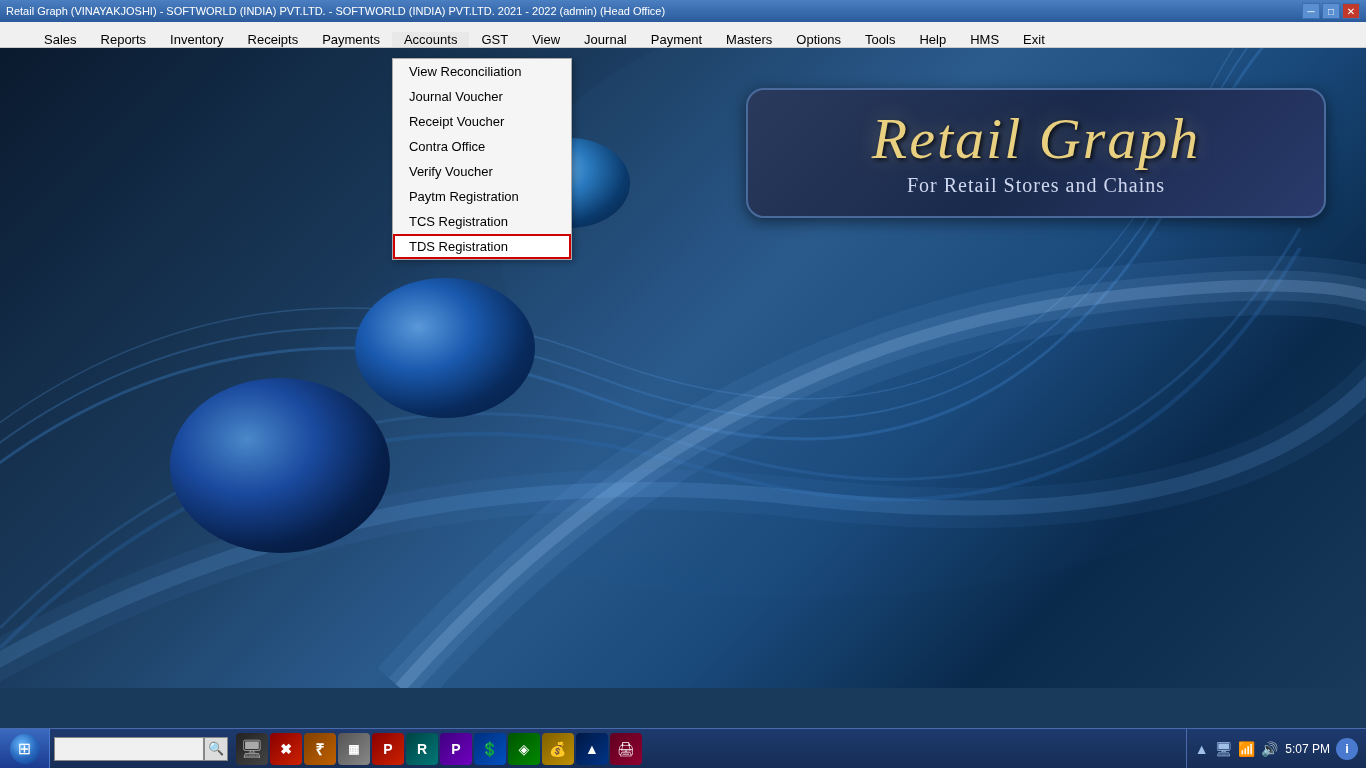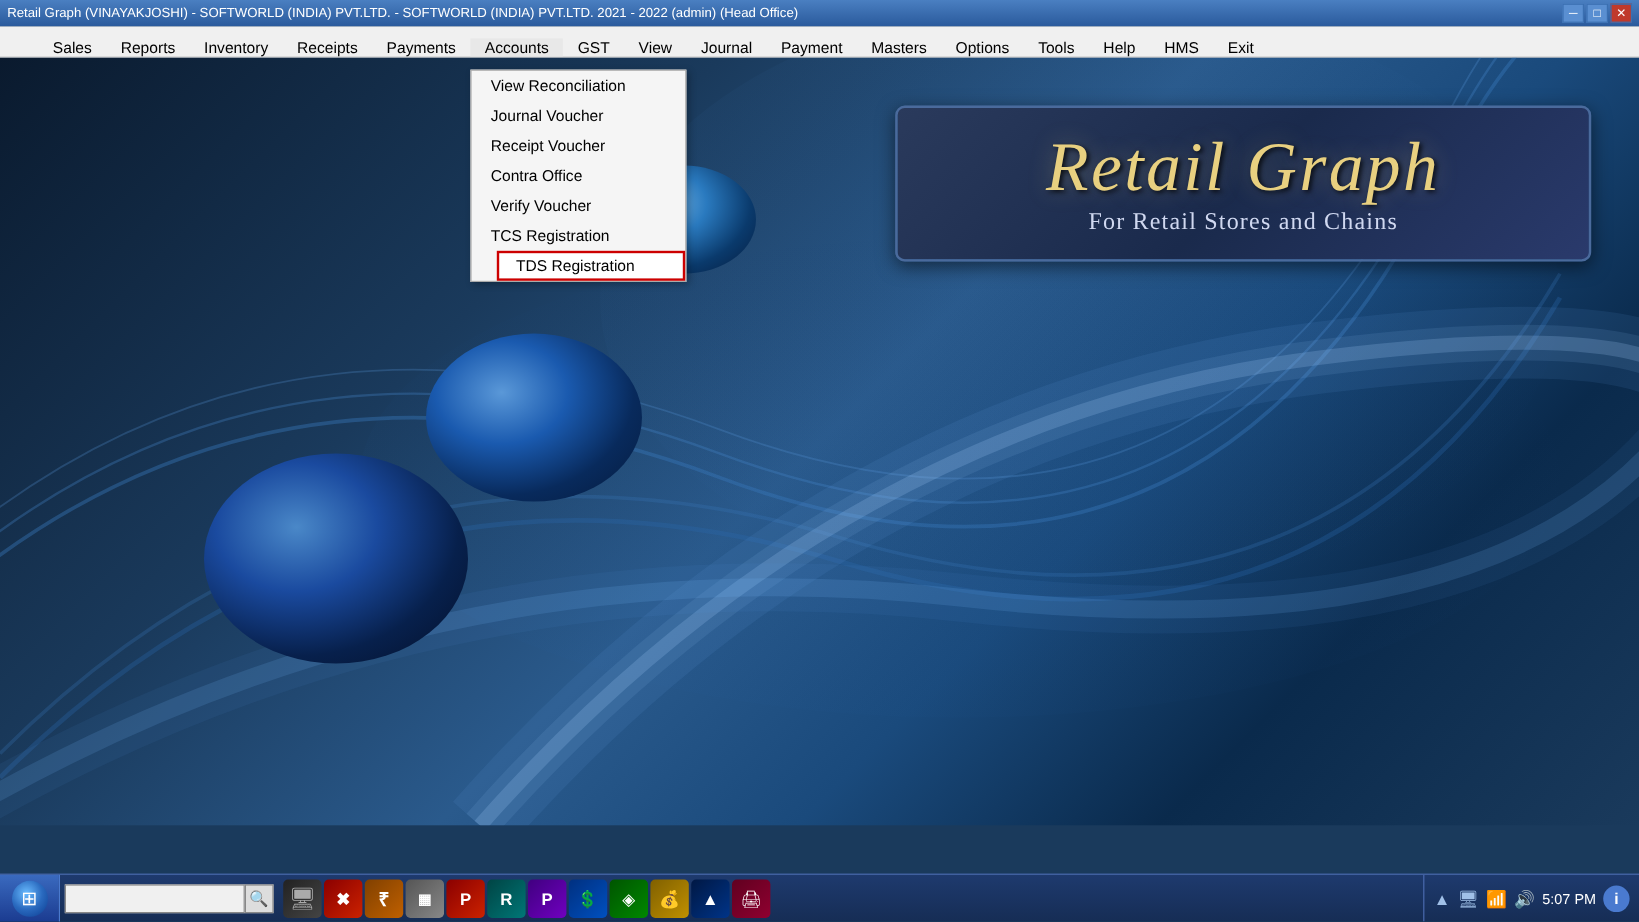--- a/index.html
+++ b/index.html
@@ -86,21 +86,20 @@
       padding: 5px 16px;
       cursor: pointer;
       font-size: 13px;
       color: #000;
       white-space: nowrap;
     }
     .dropdown-item.highlighted {
       background: white;
       outline: 2px solid #cc0000;
       outline-offset: -2px;
-      margin-left: 21px;
     }
 
     
     #main-content {
       position: relative;
       width: 100%;
       height: calc(768px - 22px - 26px - 40px - 40px);
       overflow: hidden;
     }
 
@@ -157,21 +156,21 @@
 
     
     #logo-box {
       position: absolute;
       top: 40px;
       right: 40px;
       width: 580px;
       height: 130px;
       background: linear-gradient(135deg, #2a3a5c, #1a2a4c, #2a3a6c);
       border: 2px solid #4a6a9c;
-      border-radius: 8px;
+      border-radius: 18px;
       display: flex;
       flex-direction: column;
       align-items: center;
       justify-content: center;
       z-index: 3;
       box-shadow: 0 4px 15px rgba(0,0,0,0.5);
     }
     #logo-title {
       font-family: Georgia, 'Times New Roman', serif;
       font-size: 58px;
@@ -341,20 +340,21 @@
 
   <div id="accounts-menu-container">
     <div class="menu-item active">Accounts</div>
 
     <div id="accounts-dropdown">
       <div class="dropdown-item">View Reconciliation</div>
       <div class="dropdown-item">Journal Voucher</div>
       <div class="dropdown-item">Receipt Voucher</div>
       <div class="dropdown-item">Contra Office</div>
       <div class="dropdown-item">Verify Voucher</div>
+      <div class="dropdown-item">Paytm Registration</div>
       <div class="dropdown-item">TCS Registration</div>
       <div class="dropdown-item highlighted">TDS Registration</div>
     </div>
   </div>
 
   <div class="menu-item">GST</div>
   <div class="menu-item">View</div>
   <div class="menu-item">Journal</div>
   <div class="menu-item">Payment</div>
   <div class="menu-item">Masters</div>

